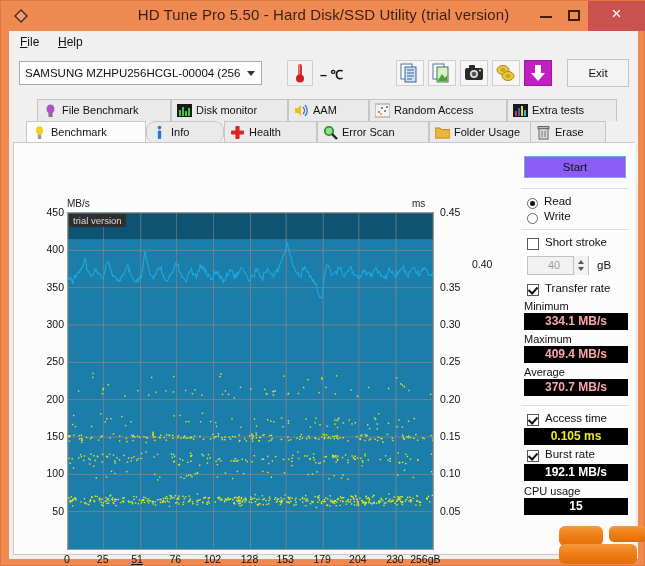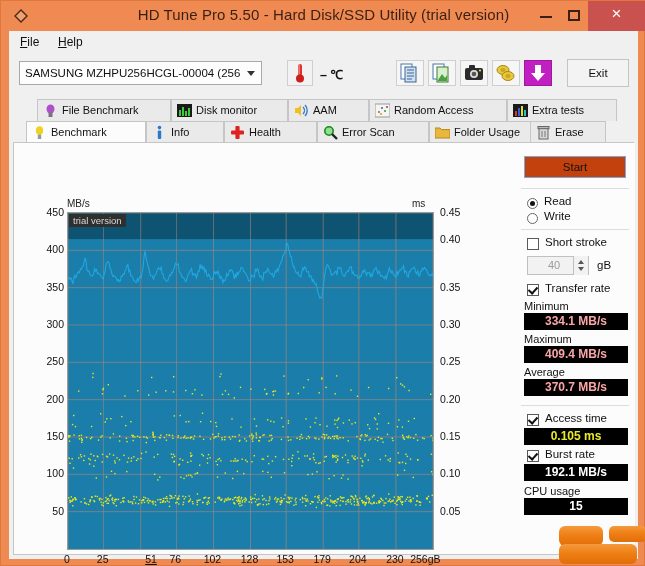--- a/index.html
+++ b/index.html
@@ -120,21 +120,21 @@
   .ylabelsR{position:absolute;left:421px;top:69px;width:60px;height:338px;}
   .xlabels{position:absolute;left:53px;top:410px;width:367px;height:16px;}
   .xtick{position:absolute;top:0;font-size:10.5px;color:#111;transform:translateX(-50%);white-space:nowrap;}
   
   .panel{
     position:absolute;left:501px;top:0;width:120px;height:411px;
     background:#fcfcfc;
   }
   .start-btn{
     position:absolute;left:9px;top:13px;width:102px;height:22px;
-    background:#c2410c;border:1px solid #7aa8d8;box-sizing:border-box;
+    background:#8b5cf6;border:1px solid #7aa8d8;box-sizing:border-box;
     font-size:11.5px;color:#111;text-align:center;line-height:20px;
   }
   .sep{position:absolute;left:6px;width:108px;height:1px;background:#dcdcdc;}
   .radio-row{position:absolute;left:12px;font-size:11.5px;color:#111;}
   .radio{position:absolute;left:0;top:2px;width:11px;height:11px;border:1px solid #666;border-radius:50%;background:#fff;box-sizing:border-box;}
   .radio.on::after{content:"";position:absolute;left:2px;top:2px;width:5px;height:5px;border-radius:50%;background:#111;}
   .radio-row span{position:absolute;left:17px;top:-1px;white-space:nowrap;}
   .check-row{position:absolute;left:12px;font-size:11.5px;color:#111;}
   .chk{position:absolute;left:0;top:1px;width:12px;height:12px;border:1px solid #5a5a5a;background:#fff;box-sizing:border-box;}
   .chk.on::after{content:"";position:absolute;left:2px;top:0px;width:4px;height:7px;border:solid #111;border-width:0 2px 2px 0;transform:rotate(42deg);}
@@ -305,21 +305,21 @@
       </div>
 
     <div class="tabrow tabrow2">
         <div class="tab sel" style="left: 17px; width: 120px;">
           <span class="ticon"><svg width="15" height="15" viewBox="0 0 15 15">
               <ellipse cx="7.5" cy="5.5" rx="3.6" ry="4.3" fill="#f0d020"></ellipse>
               <rect x="5.8" y="9.5" width="3.4" height="4.5" fill="#999"></rect>
             </svg></span>
           <span class="tlabel">Benchmark</span>
         </div>
-        <div class="tab" style="left: 137px; width: 78px;">
+        <div class="tab" style="left: 137px; width: 78px; border-radius: 9px;">
           <span class="ticon"><svg width="15" height="15" viewBox="0 0 15 15">
               <circle cx="7.5" cy="2.6" r="1.8" fill="#2a78c8"></circle>
               <rect x="5.8" y="5.5" width="3.4" height="8.5" rx="1" fill="#2a78c8"></rect>
             </svg></span>
           <span class="tlabel">Info</span>
         </div>
         <div class="tab" style="left: 215px; width: 93px;">
           <span class="ticon"><svg width="15" height="15" viewBox="0 0 15 15">
               <rect x="5.4" y="1" width="4.2" height="13" rx="1" fill="#dd2222"></rect>
               <rect x="1" y="5.4" width="13" height="4.2" rx="1" fill="#dd2222"></rect>
@@ -367,21 +367,21 @@
             <div class="ytickL" style="top: 0px;">450</div>
           </div>
         <div class="ylabelsR">
             <div class="ytickR" style="top: 298.667px;">0.05</div>
             <div class="ytickR" style="top: 261.333px;">0.10</div>
             <div class="ytickR" style="top: 224px;">0.15</div>
             <div class="ytickR" style="top: 186.667px;">0.20</div>
             <div class="ytickR" style="top: 149.333px;">0.25</div>
             <div class="ytickR" style="top: 112px;">0.30</div>
             <div class="ytickR" style="top: 74.6667px;">0.35</div>
-            <div class="ytickR" style="top: 27px;">0.40</div>
+            <div class="ytickR" style="top: 52px; margin-left: 32px;">0.40</div>
             <div class="ytickR" style="top: 0px;">0.45</div>
           </div>
         <div class="plot">
           <div class="trialtag">trial version</div>
           <svg id="plot-svg" width="365" height="336" viewBox="0 0 365 336">
               <line x1="0" y1="298.6666666666667" x2="365" y2="298.6666666666667" stroke="#8a8a8a" stroke-width="0.7" opacity="0.75"></line>
               <line x1="0" y1="261.33333333333337" x2="365" y2="261.33333333333337" stroke="#8a8a8a" stroke-width="0.7" opacity="0.75"></line>
               <line x1="0" y1="224" x2="365" y2="224" stroke="#8a8a8a" stroke-width="0.7" opacity="0.75"></line>
               <line x1="0" y1="186.66666666666669" x2="365" y2="186.66666666666669" stroke="#8a8a8a" stroke-width="0.7" opacity="0.75"></line>
               <line x1="0" y1="149.33333333333331" x2="365" y2="149.33333333333331" stroke="#8a8a8a" stroke-width="0.7" opacity="0.75"></line>
@@ -1340,21 +1340,21 @@
                 <rect x="105.0" y="163.0" width="1.4" height="1.4"></rect>
                 <rect x="267.9" y="162.2" width="1.4" height="1.4"></rect>
                 <rect x="215.2" y="162.4" width="1.4" height="1.4"></rect>
                 <rect x="253.1" y="164.1" width="1.4" height="1.4"></rect>
               </g>
             </svg>
         </div>
         <div class="xlabels">
             <div class="xtick" style="left: 0px;">0</div>
             <div class="xtick" style="left: 35.6445px;">25</div>
-            <div class="xtick" style="left: 84px; text-decoration: underline;">51</div>
+            <div class="xtick" style="left: 70px; text-decoration: underline;">51</div>
             <div class="xtick" style="left: 108.359px;">76</div>
             <div class="xtick" style="left: 145.43px;">102</div>
             <div class="xtick" style="left: 182.5px;">128</div>
             <div class="xtick" style="left: 218.145px;">153</div>
             <div class="xtick" style="left: 255.215px;">179</div>
             <div class="xtick" style="left: 290.859px;">204</div>
             <div class="xtick" style="left: 327.93px;">230</div>
             <div class="xtick" style="left: 365px; transform: translateX(-72%);">256gB</div>
           </div>
       </div>

